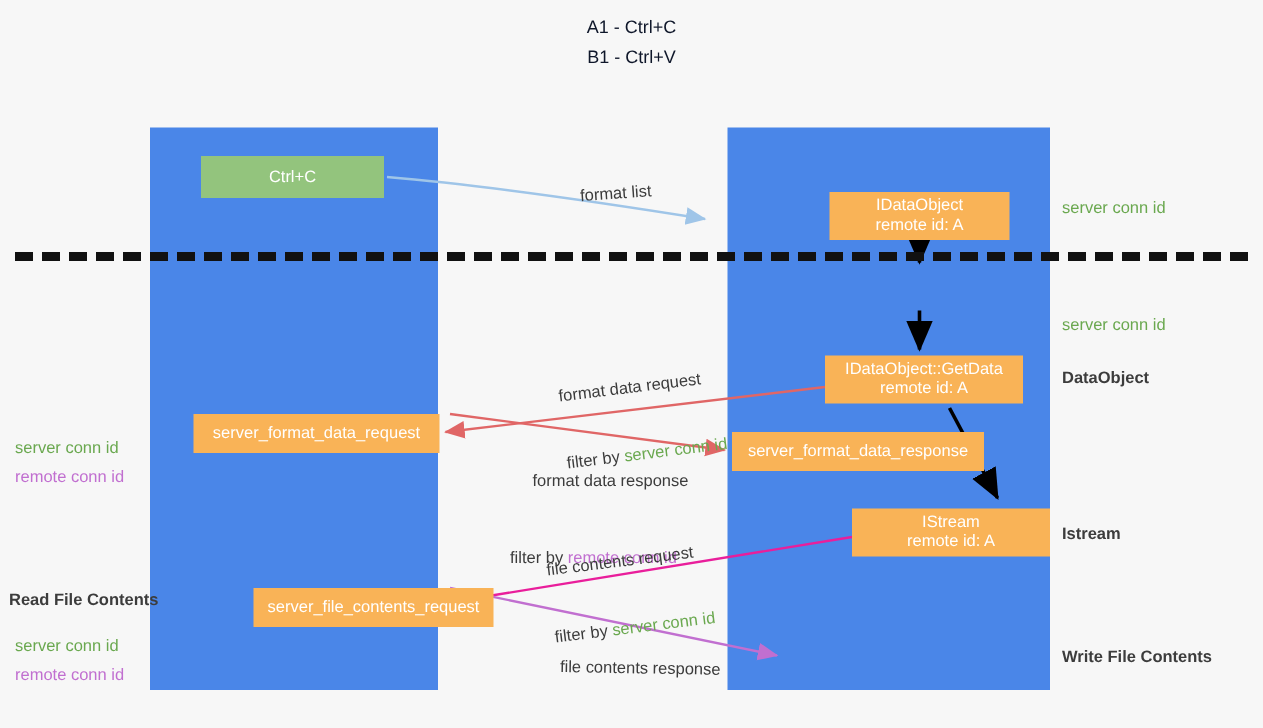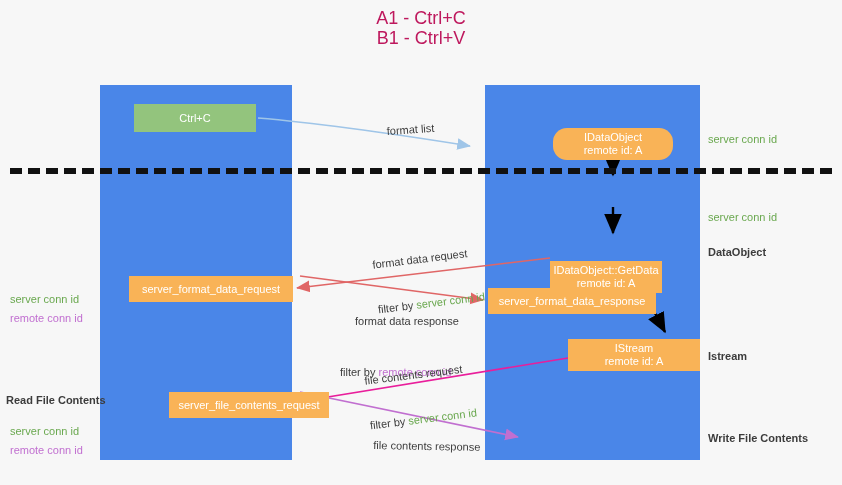--- a/index.html
+++ b/index.html
@@ -25,22 +25,22 @@
     width: 842px;
     height: 485px;
     overflow: visible;
   }
   .title {
     position: absolute;
     left: 0;
     top: 8px;
     width: 842px;
     text-align: center;
-    font-size: 18px;
-    color: #be185d;
+    font-size: 12px;
+    color: #0f172a;
     line-height: 20px;
     white-space: pre;
   }
   .col-head {
     position: absolute;
     text-align: center;
     font-size: 11.5px;
     color: #3c3c3c;
     line-height: 14px;
     white-space: pre;
@@ -149,27 +149,27 @@
     <path d="M568,358 L297,402" stroke="#e91e9b" stroke-width="1.6" fill="none" marker-end="url(#ah-pink)"></path>
     <path d="M300,392 L518,437" stroke="#c16fd0" stroke-width="1.6" fill="none" marker-end="url(#ah-magenta)"></path>
   </svg>
 
   <div class="dashed-rule"></div>
 
   <div class="node green" style="left:134px; top:104px; width:122px; height:28px;">
     <span>Ctrl+C</span>
   </div>
 
-  <div class="node orange" style="left:553px; top:128px; width:120px; height:32px;border-radius:14px;">
+  <div class="node orange" style="left:553px; top:128px; width:120px; height:32px;">
     <span>IDataObject</span>
     <span>remote id: A</span>
   </div>
 
 
-  <div class="node orange" style="left:550px; top:237px; width:112px; height:32px;margin-top:24px;">
+  <div class="node orange" style="left:550px; top:237px; width:132px; height:32px;">
     <span>IDataObject::GetData</span>
     <span>remote id: A</span>
   </div>
 
   <div class="node orange" style="left:488px; top:288px; width:168px; height:26px;">
     <span>server_format_data_response</span>
   </div>
 
   <div class="node orange" style="left:129px; top:276px; width:164px; height:26px;">
     <span>server_format_data_request</span>

